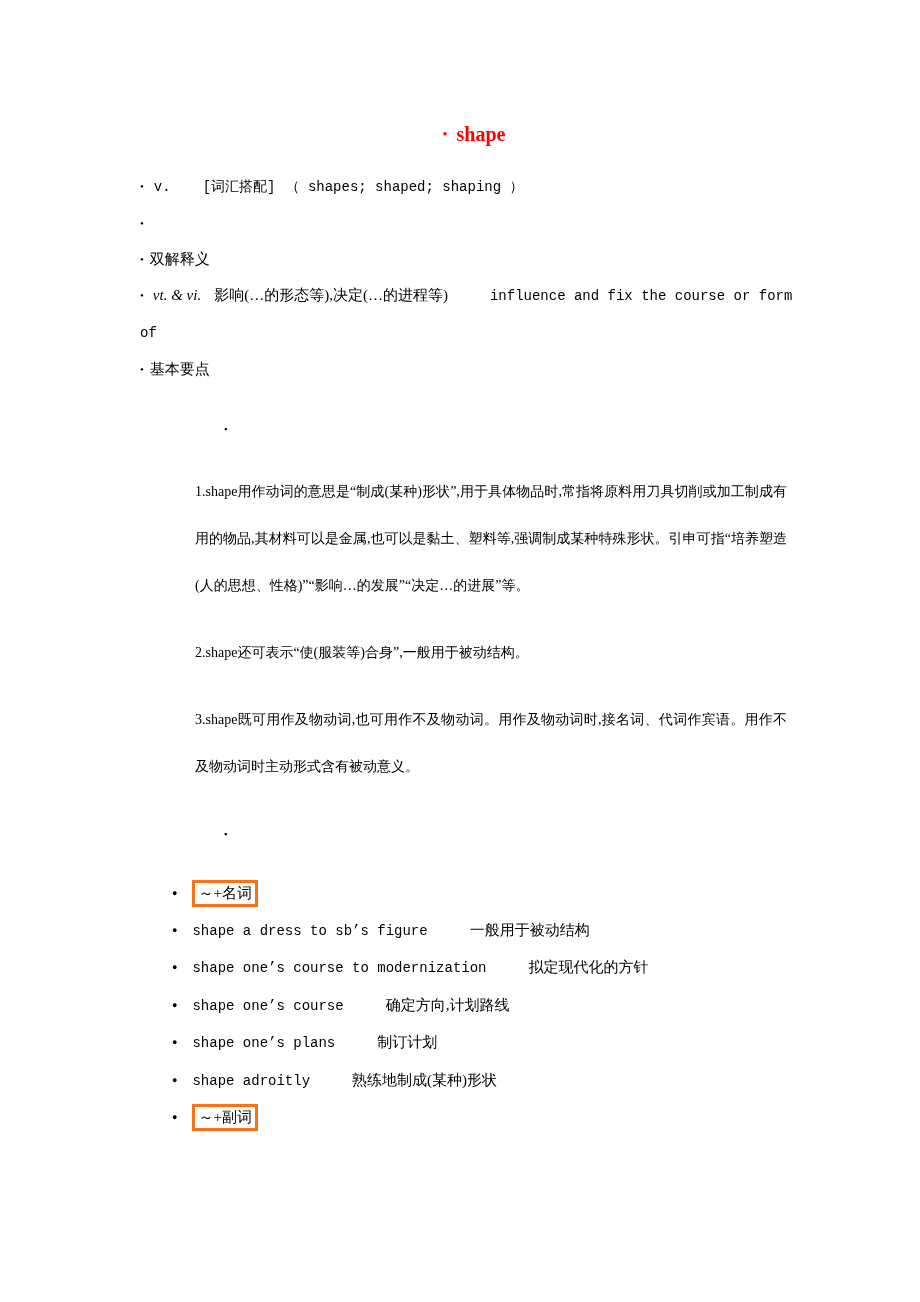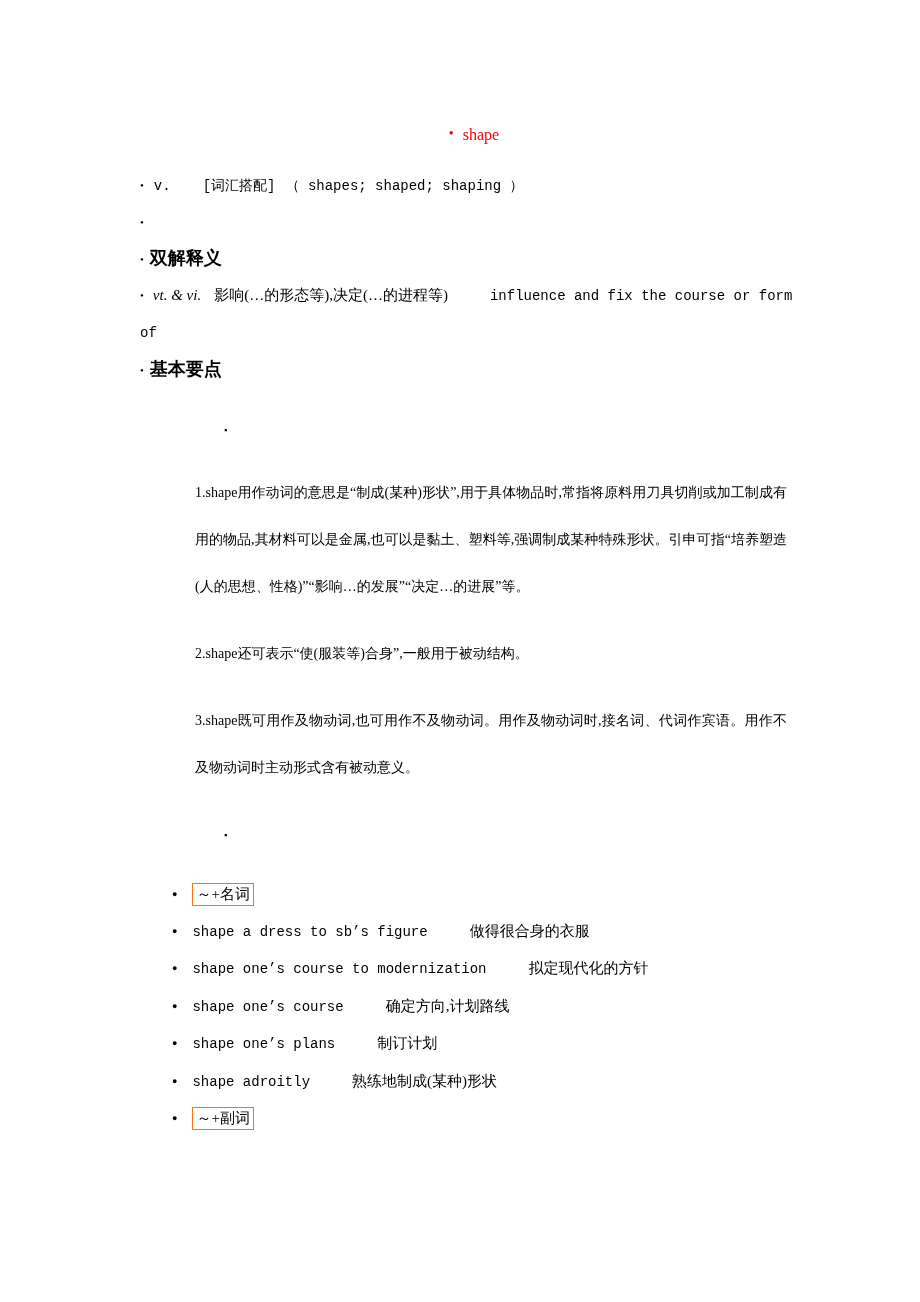--- a/index.html
+++ b/index.html
@@ -9,31 +9,31 @@
     background: #ffffff;
     color: #000000;
     font-family: "Liberation Serif", serif;
     font-size: 15px;
   }
   .page { padding: 122px 112px 40px 140px; }
 
   
   .title-line { text-align: center; line-height: 24px; margin-bottom: 20px; }
   .t-bullet { color: #ff0000; font-size: 14px; margin-right: 9px; vertical-align: 2px; }
-  .t-word { color: #ff0000; font-weight: normal; font-size: 16px; }
+  .t-word { color: #ff0000; font-weight: bold; font-size: 20px; }
 
   
   .line { line-height: 36px; font-size: 15px; }
   .dot { font-size: 11px; margin-right: 4px; vertical-align: 1px; }
 
   .en { font-family: "Liberation Mono", "DejaVu Sans Mono", monospace; font-size: 14px; }
   .pos-v { margin-left: 6px; margin-right: 32px; }
   .ipa { margin-right: 10px; }
 
-  .heading .h-text { font-weight: bold; margin-left: 2px; font-size: 18px; text-align: center; }
+  .heading .h-text { font-weight: normal; margin-left: 2px; font-size: 15px; text-align: center; }
 
   .meaning .pos { font-style: italic; margin-left: 5px; }
   .meaning .zh { margin-left: 13px; }
   .meaning .en-def { margin-left: 42px; }
 
   .mid-bullet { margin-left: 84px; line-height: 36px; }
   .mid-bullet .sq { font-size: 9px; }
 
   .para {
     margin-left: 55px;
@@ -47,21 +47,21 @@
   .m-t22 { margin-top: 22px; }
   .m-t21 { margin-top: 21px; }
   .m-t24 { margin-top: 24px; }
   .m-t18 { margin-top: 18px; }
   .m-t23 { margin-top: 23px; }
 
   .colloc-row { margin-left: 32px; line-height: 36.5px; }
   .rb { font-size: 9px; margin-right: 15px; vertical-align: 2px; }
   .boxed {
     display: inline-block;
-    border: 1px solid #f97316;
+    border: 3px solid #f97316;
     padding: 0 3px;
     line-height: 21px;
     font-size: 15px;
   }
   .colloc-row .zh-gap { margin-left: 42px; }
 </style>
 </head>
 <body>
 
 <div class="page">
@@ -104,21 +104,21 @@
   </div>
 
 
   <div>
 
     <div class="colloc-row m-t23">
       <span class="rb">●</span><span class="boxed">～+名词</span>
     </div>
 
     <div class="colloc-row">
-      <span class="rb">●</span><span class="en">shape a dress to sb’s figure</span><span class="zh-gap">做得很合身的衣服</span>
+      <span class="rb">●</span><span class="en">shape a dress to sb’s figure</span><span class="zh-gap">一般用于被动结构</span>
     </div>
 
     <div class="colloc-row">
       <span class="rb">●</span><span class="en">shape one’s course to modernization</span><span class="zh-gap">拟定现代化的方针</span>
     </div>
 
     <div class="colloc-row">
       <span class="rb">●</span><span class="en">shape one’s course</span><span class="zh-gap">确定方向,计划路线</span>
     </div>
 

